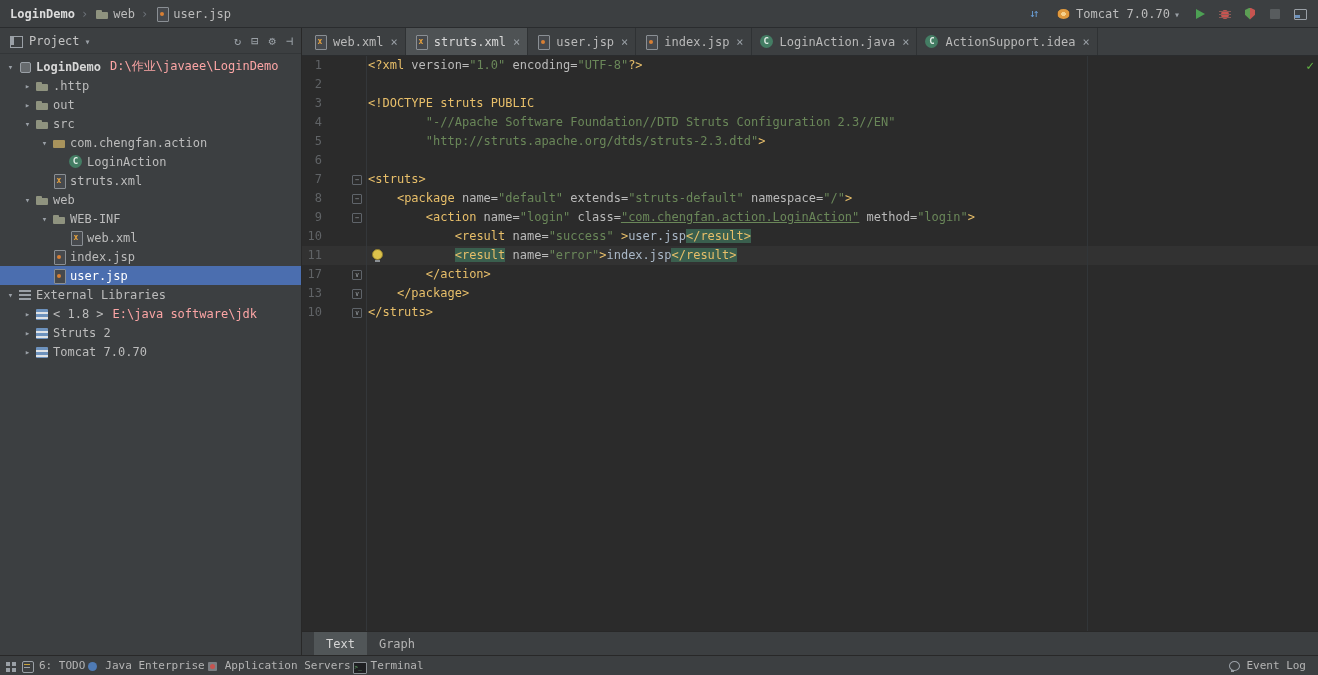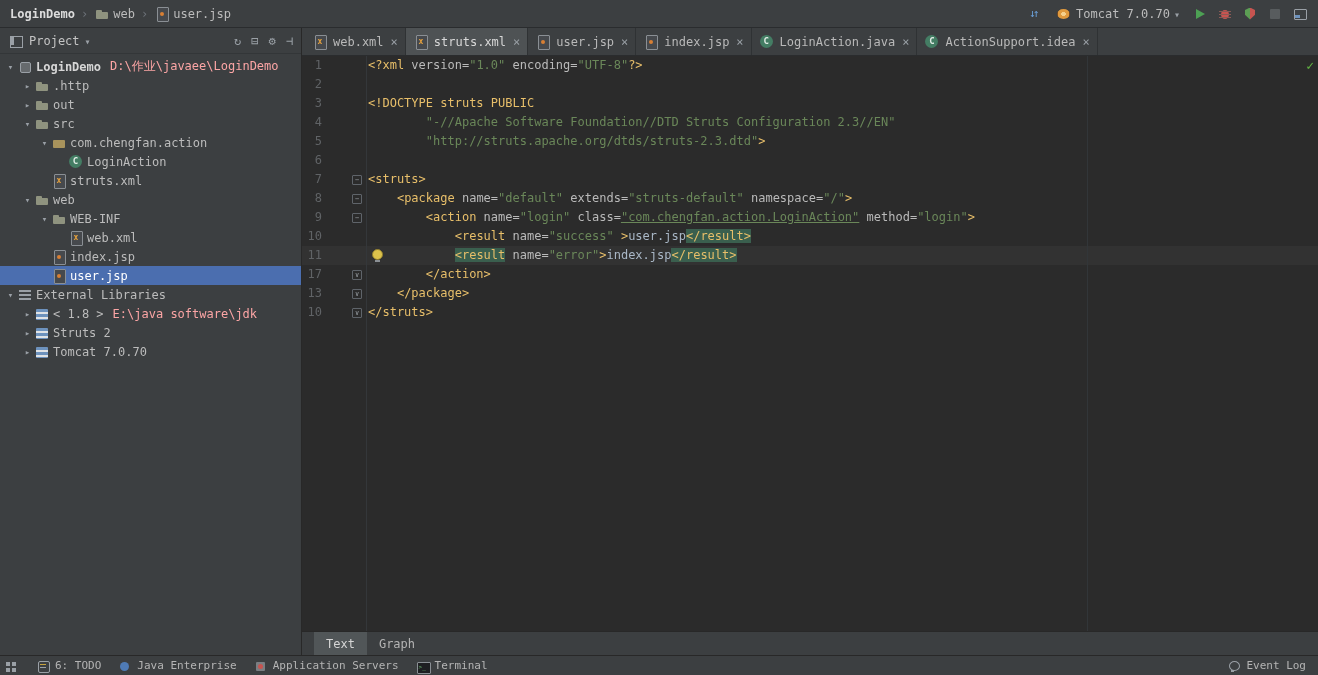--- a/index.html
+++ b/index.html
@@ -92,21 +92,21 @@
 .tok-attr{color:var(--attr-name,#bababa)}
 .tok-str{color:var(--string,#6a8759)}
 .tok-strlink{color:var(--string,#6a8759);text-decoration:underline}
 .tok-plain{color:var(--text,#a9b7c6)}
 #editor-bottom-tabs{height:24px;flex:none;display:flex;align-items:stretch;background:var(--panel-bg,#3c3f41);border-top:1px solid #282828;padding-left:12px}
 .btab{display:flex;align-items:center;padding:0 12px;color:#b4b4b4;cursor:default}
 .btab.active{background:#515658;color:#d6d6d6}
 
 
 #statusbar{position:absolute;left:0;right:0;bottom:0;height:20px;background:var(--panel-bg,#3c3f41);border-top:1px solid #282828;display:flex;align-items:center;padding:0 12px 0 3px;font-size:11px}
-#sb-left{display:flex;align-items:center;gap:16px}
+#sb-left{display:flex;align-items:center;gap:0}
 #sb-right{margin-left:auto;display:flex;align-items:center;gap:12px}
 .sb-item{display:flex;align-items:center;gap:4px;color:#b4b4b4;cursor:default}
 </style>
 </head>
 <body>
 
 <div id="topbar">
   <div id="win-breadcrumbs">
       <span class="crumb bold">
         <span class="crumb-label">LoginDemo</span>

